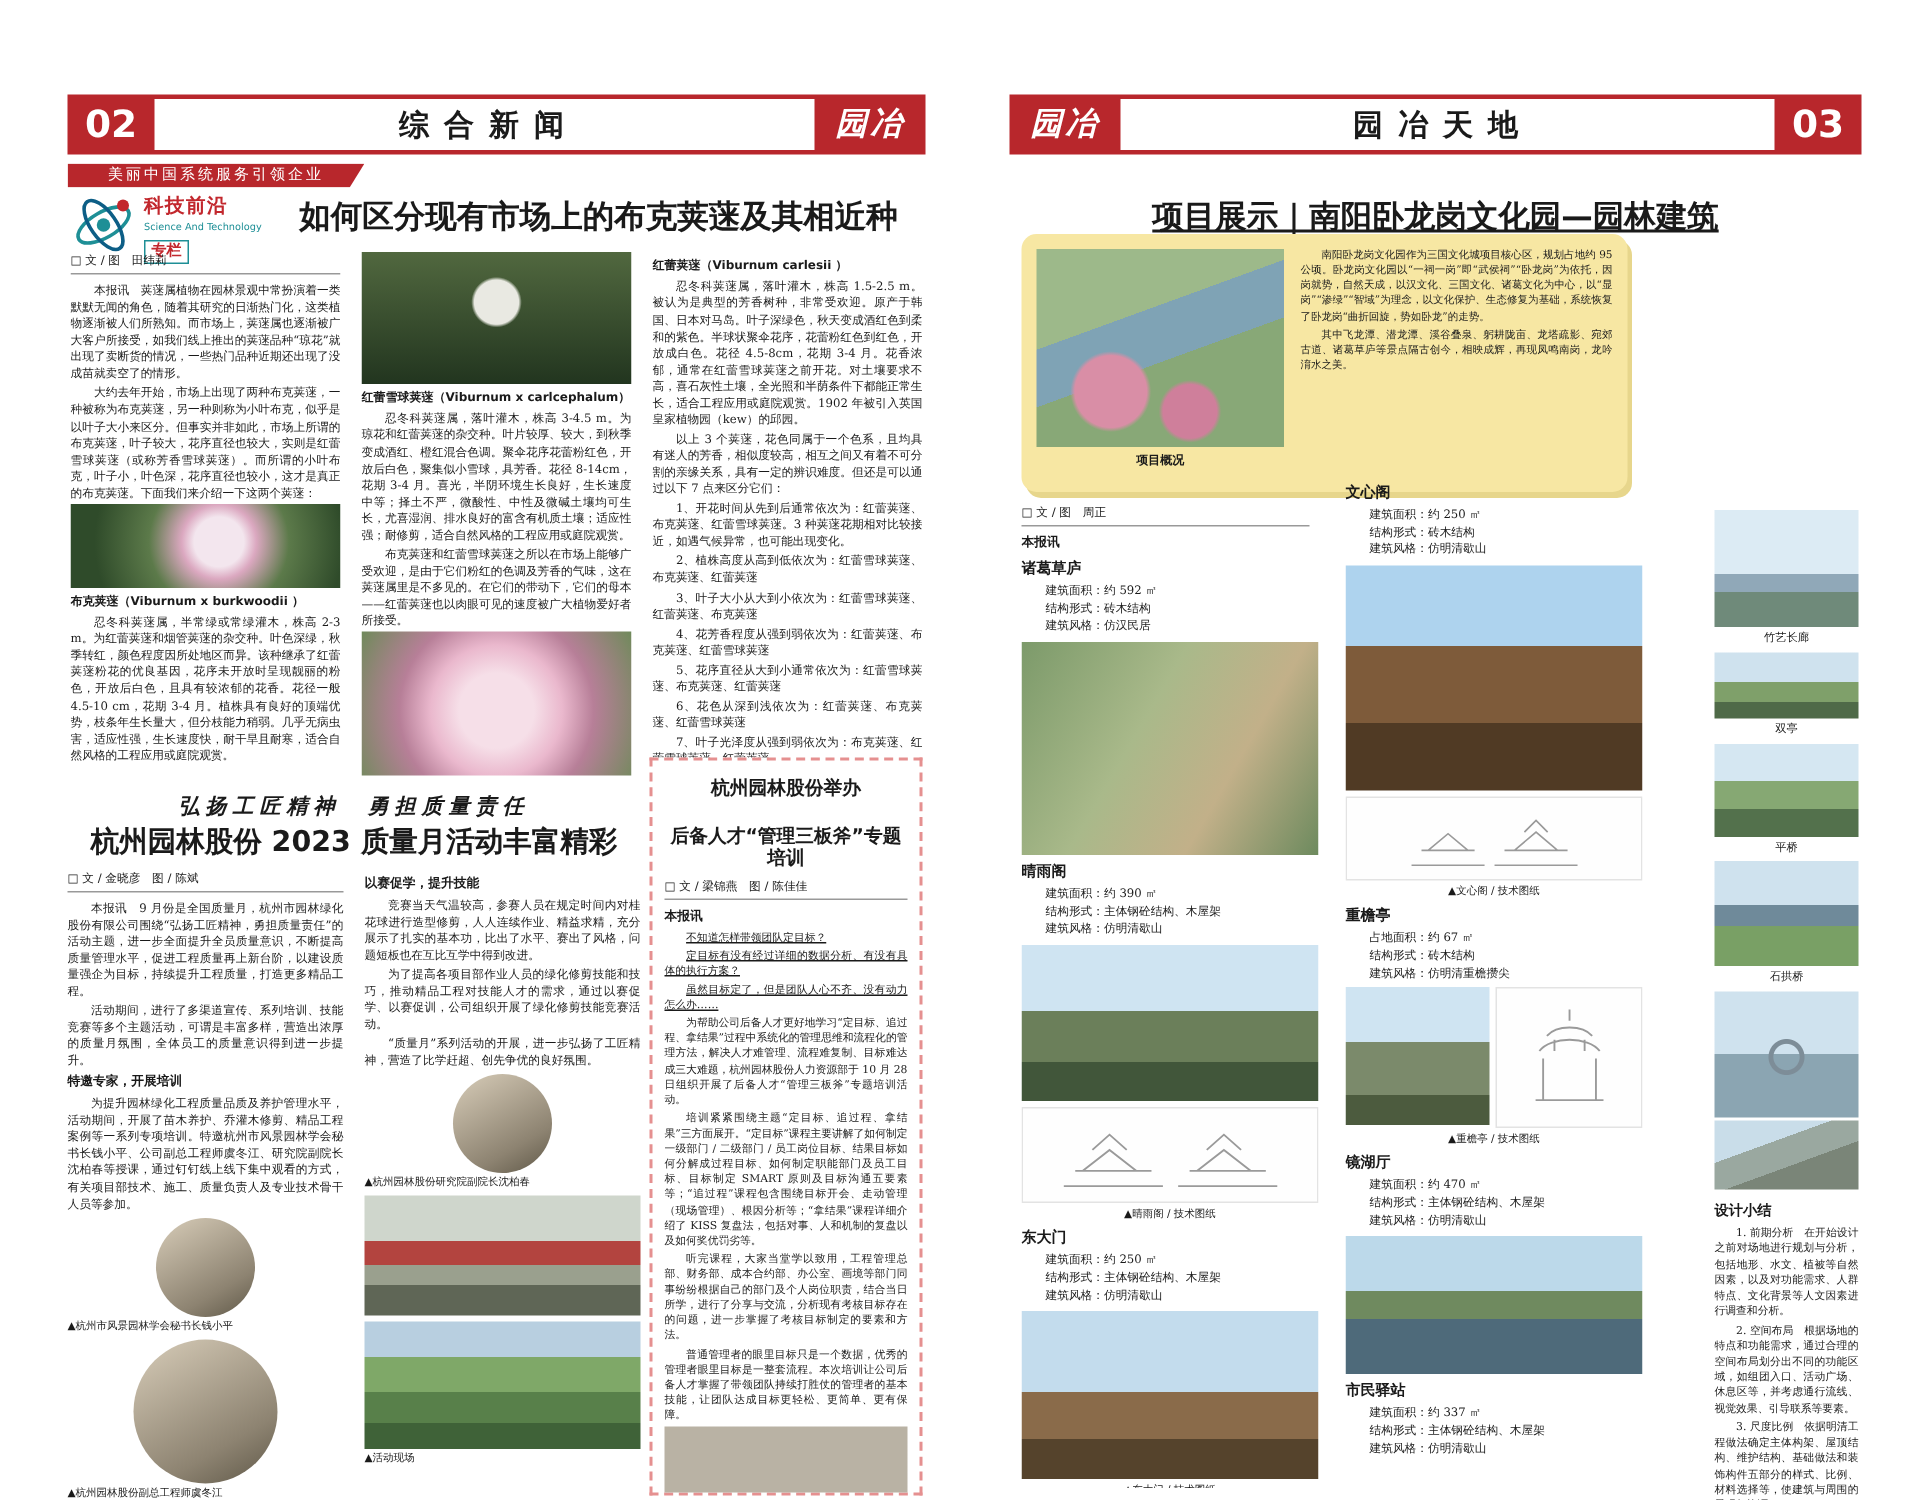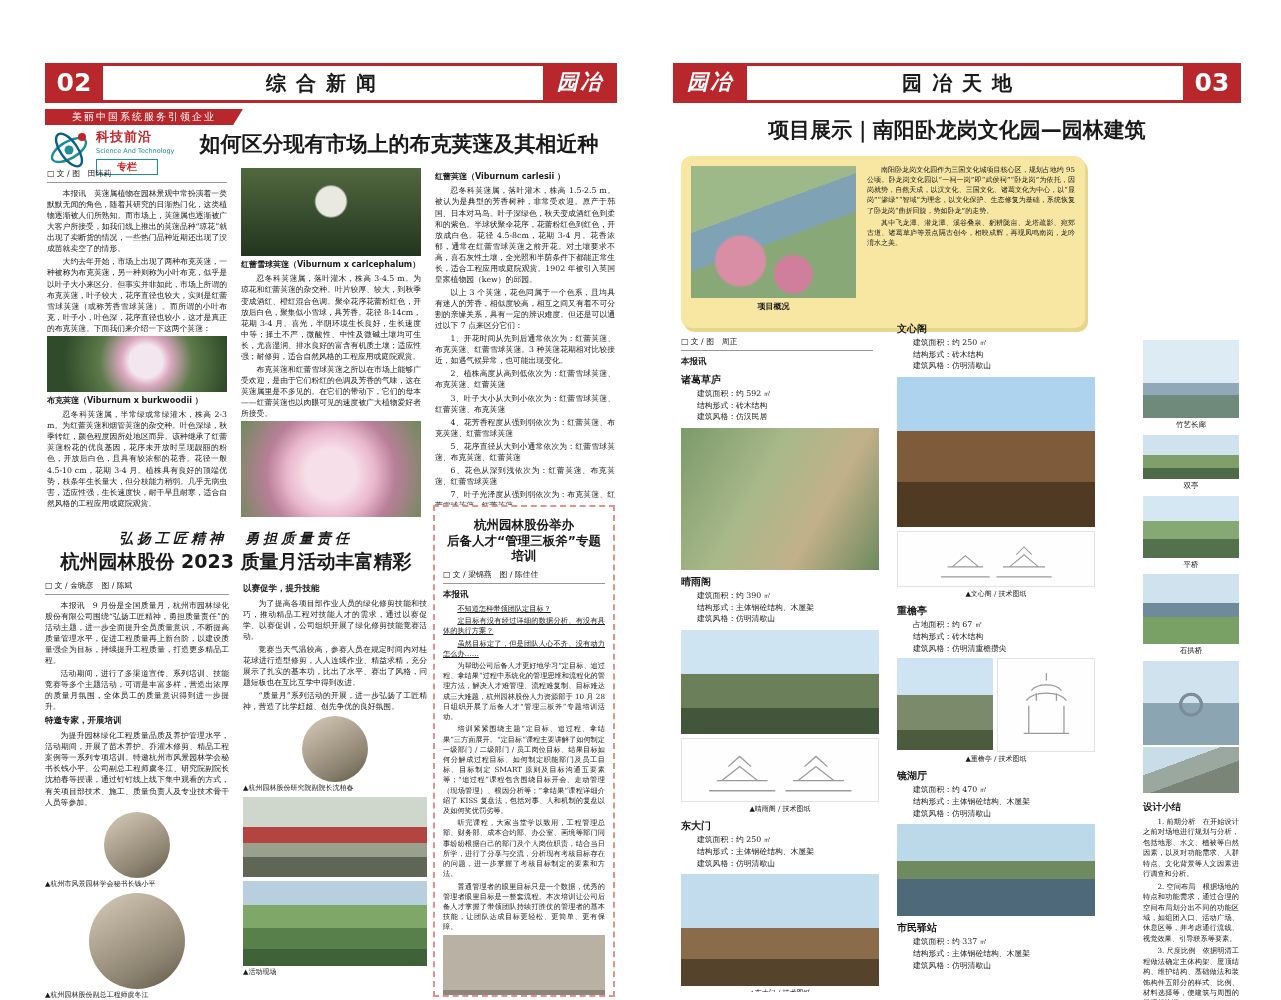--- a/index.html
+++ b/index.html
@@ -24,27 +24,27 @@
 
   .ribbon{position:absolute;top:49px;left:0;width:198px;height:16px;background:var(--red);
           color:#fff;font:10px/16px "DejaVu Sans",sans-serif;text-align:center;letter-spacing:2px;
           clip-path:polygon(0 0,100% 0,95% 100%,0 100%);}
 
   
   .scilogo{position:absolute;top:68px;left:2px;width:128px;height:50px;display:flex;gap:5px;}
   .atom{width:44px;height:44px;flex:none;}
   .sl-t{font:bold 13px "DejaVu Sans",sans-serif;color:#c2272d;letter-spacing:1px;}
   .sl-s{font:6.5px "DejaVu Sans",sans-serif;color:#1e8f96;margin-top:1px;}
-  .sl-b{display:inline-block;margin-top:2px;padding:0 20px;border:1px solid #1e8f96;
+  .sl-b{display:inline-block;margin-top:2px;padding:0 4px;border:1px solid #1e8f96;
         color:#c2272d;font:bold 10px/14px "DejaVu Sans",sans-serif;}
 
   .a1title{position:absolute;top:72px;left:140px;width:428px;margin:0;text-align:center;
            font:bold 21px/1.2 "DejaVu Sans",sans-serif;}
-  .a3title{position:absolute;top:58px;left:30px;right:30px;margin:0;text-align:center;
-           font:bold 21px/1.2 "DejaVu Sans",sans-serif;}
+  .a3title{position:absolute;top:58px;left:30px;right:30px;margin:14px;text-align:center;
+           font:bold 21px/1.2 "DejaVu Sans",sans-serif;text-decoration:underline;}
 
   
   .col{position:absolute;top:108px;width:180px;font:7.8px/1.42 "DejaVu Serif",serif;
        text-align:justify;overflow:hidden;}
   #a1c1{left:2px;height:362px;}
   #a1c2{left:196px;height:362px;}
   #a1c3{left:390px;height:337px;}
   .p{margin:0 0 2px;text-indent:2em;}
   .p.np{text-indent:2em;text-decoration:underline;}
   .byl{font:7.8px "DejaVu Sans",sans-serif;border-bottom:1px solid #999;
@@ -83,21 +83,21 @@
   .a2kick{text-align:center;font:bold italic 14px/1.2 "DejaVu Serif",serif;letter-spacing:4px;}
   .a2title{text-align:center;font:bold 19px/1.2 "DejaVu Sans",sans-serif;margin:3px 0 7px;}
   .a2cols{display:flex;gap:14px;}
   .a2col{width:184px;font:7.8px/1.42 "DejaVu Serif",serif;text-align:justify;}
 
   
   .dbox{position:absolute;left:388px;top:445px;width:182px;height:492px;box-sizing:border-box;
         border:2px dashed #e59090;padding:8px 8px;overflow:hidden;
         font:7.2px/1.42 "DejaVu Serif",serif;text-align:justify;}
   .d-t1{text-align:center;font:bold 12.5px/1.25 "DejaVu Sans",sans-serif;margin-top:2px;}
-  .d-t2{text-align:center;font:bold 12.5px/1.25 "DejaVu Sans",sans-serif;margin-bottom:5px;}
+  .d-t2{text-align:center;font:bold 12.5px/1.25 "DejaVu Sans",sans-serif;margin-bottom:5px;margin-top:16px;}
 
   
   .ybox{position:absolute;left:8px;top:96px;width:404px;height:172px;background:#f7e7a3;
         border-radius:10px;box-shadow:3px 4px 0 #e7d68c;}
   .ycap{position:absolute;left:10px;top:145px;width:165px;text-align:center;
         font:bold 8px "DejaVu Sans",sans-serif;}
   .ytext{position:absolute;left:186px;top:9px;right:10px;bottom:6px;overflow:hidden;
          font:7px/1.45 "DejaVu Serif",serif;text-align:justify;}
   .ytext .info{margin-top:4px;font:bold 7.2px/1.5 "DejaVu Sans",sans-serif;text-align:left;}
   .byline3{position:absolute;left:8px;top:276px;width:192px;}
@@ -198,22 +198,22 @@
               <div class="ph circ"></div>
             </div>
           <div class="cap">▲杭州市风景园林学会秘书长钱小平</div>
           <div class="circwrap">
               <div class="ph circ big"></div>
             </div>
           <div class="cap">▲杭州园林股份副总工程师虞冬江</div>
         </div>
         <div class="a2col">
           <div class="sub">以赛促学，提升技能</div>
+          <p class="p">竞赛当天气温较高，参赛人员在规定时间内对桂花球进行造型修剪，人人连续作业、精益求精，充分展示了扎实的基本功，比出了水平、赛出了风格，问题短板也在互比互学中得到改进。</p>
           <p class="p">为了提高各项目部作业人员的绿化修剪技能和技巧，推动精品工程对技能人才的需求，通过以赛促学、以赛促训，公司组织开展了绿化修剪技能竞赛活动。</p>
-          <p class="p">竞赛当天气温较高，参赛人员在规定时间内对桂花球进行造型修剪，人人连续作业、精益求精，充分展示了扎实的基本功，比出了水平、赛出了风格，问题短板也在互比互学中得到改进。</p>
           <p class="p">“质量月”系列活动的开展，进一步弘扬了工匠精神，营造了比学赶超、创先争优的良好氛围。</p>
           <div class="circwrap">
               <div class="ph circ"></div>
             </div>
           <div class="cap">▲杭州园林股份研究院副院长沈柏春</div>
           <div class="ph ph-group"></div>
           <div class="ph ph-lawn" style="margin-top:4px"></div>
           <div class="cap">▲活动现场</div>
         </div>
       </div>

